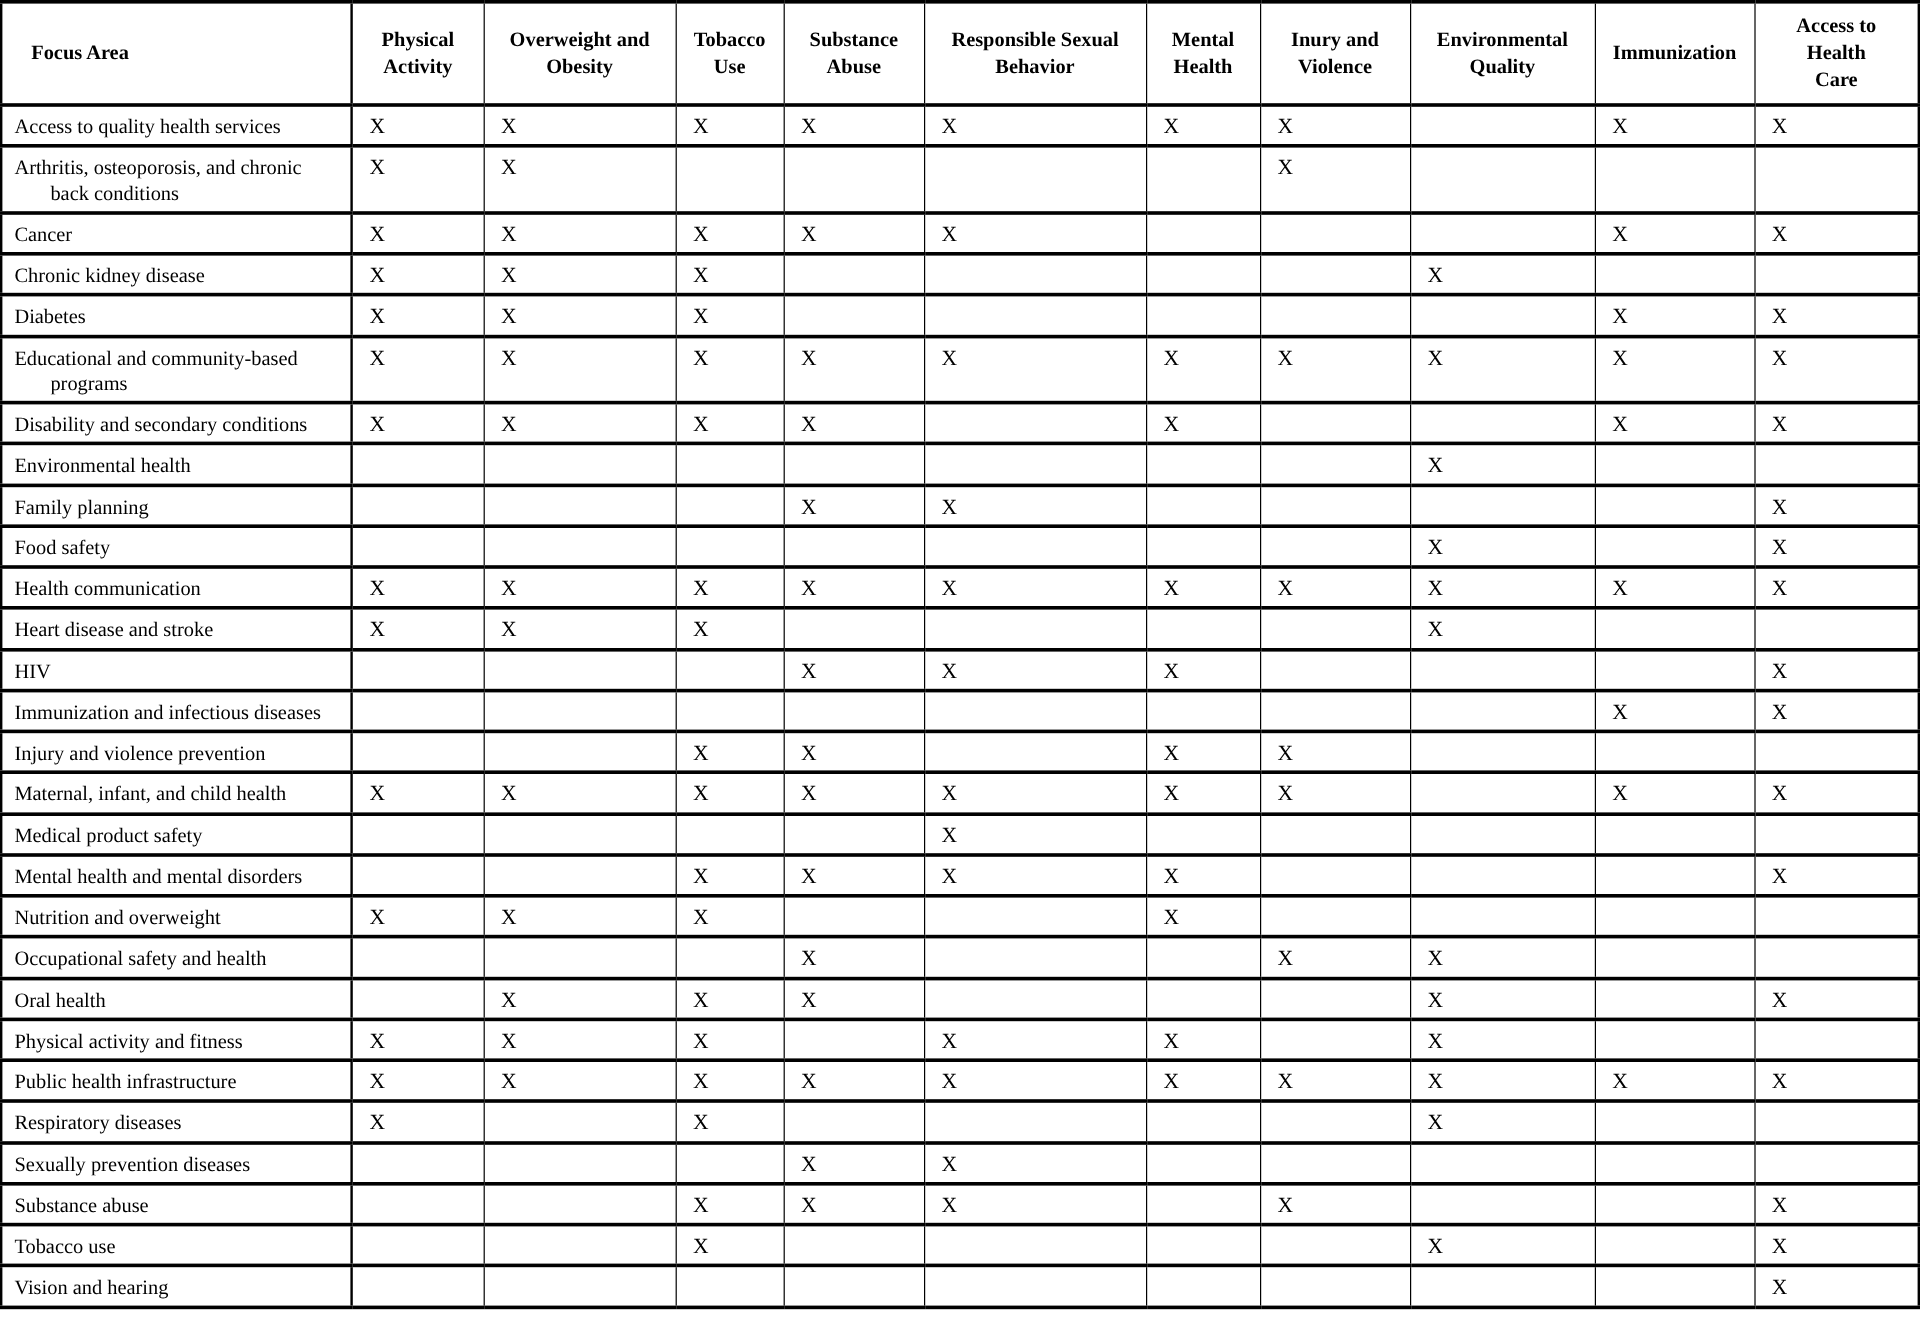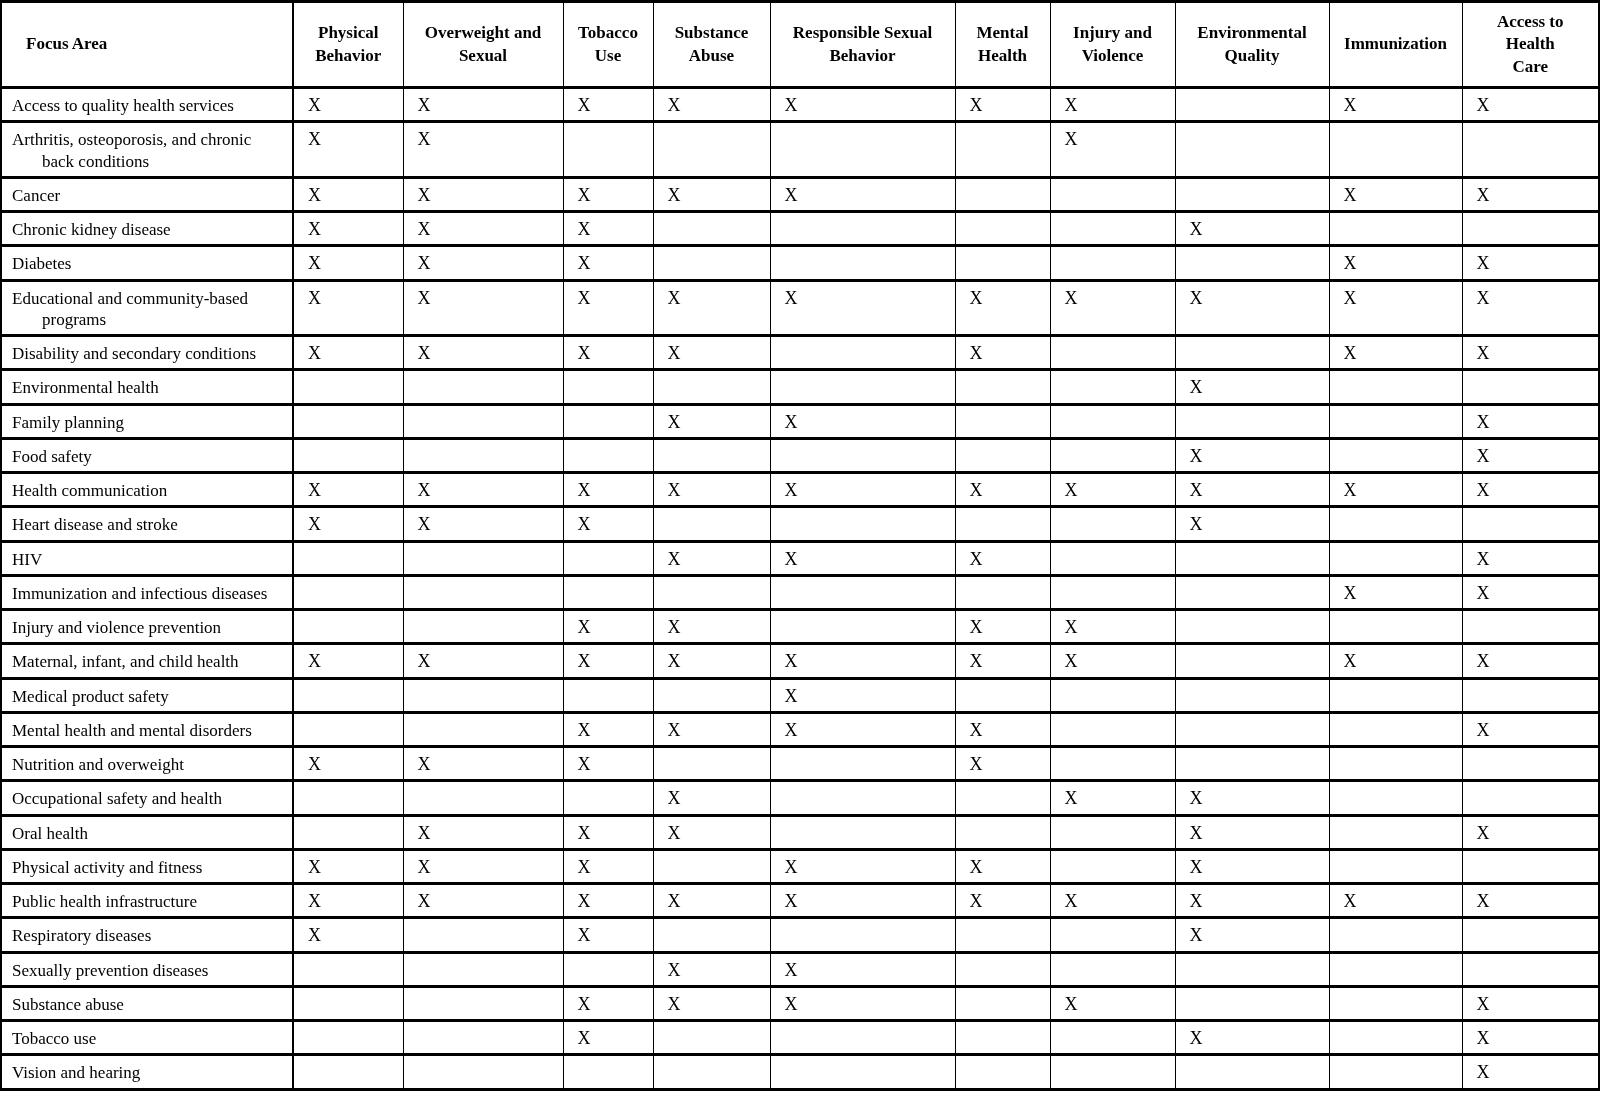--- a/index.html
+++ b/index.html
@@ -95,32 +95,32 @@
         <col class="c6">
         <col class="c7">
         <col class="c8">
         <col class="c9">
       <col class="c10">
     </colgroup>
     <thead>
       <tr>
         <th class="focus-header">Focus Area</th>
         <th>Physical
-Behavior</th>
+Activity</th>
         <th>Overweight and
-Sexual</th>
+Obesity</th>
         <th>Tobacco
 Use</th>
         <th>Substance
 Abuse</th>
         <th>Responsible Sexual
 Behavior</th>
         <th>Mental
 Health</th>
-        <th>Injury and
+        <th>Inury and
 Violence</th>
         <th>Environmental
 Quality</th>
         <th>Immunization</th>
         <th>Access to
 Health
 Care</th>
       </tr>
     </thead>
     <tbody>

